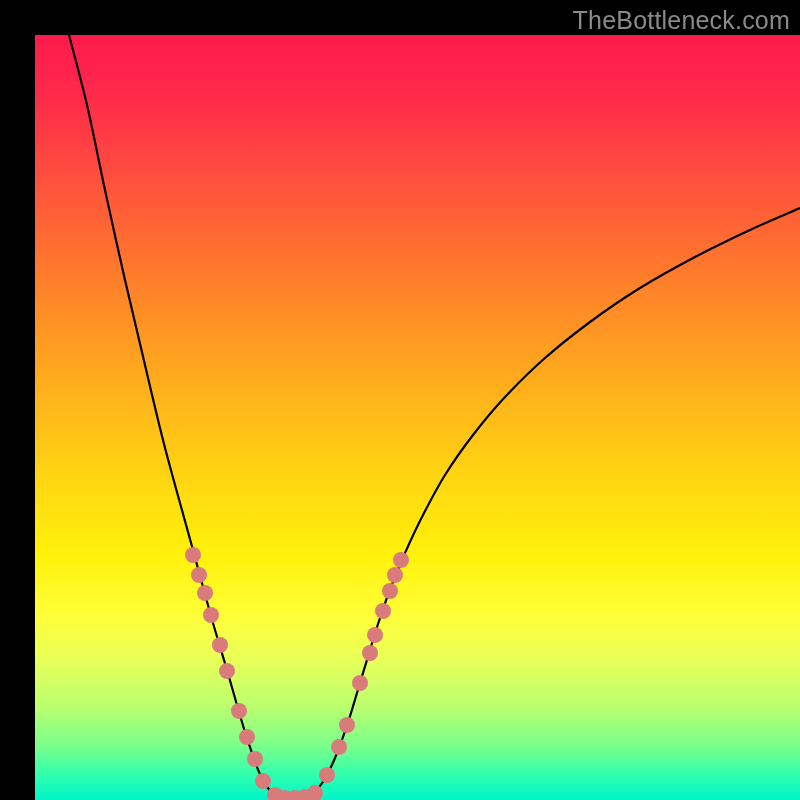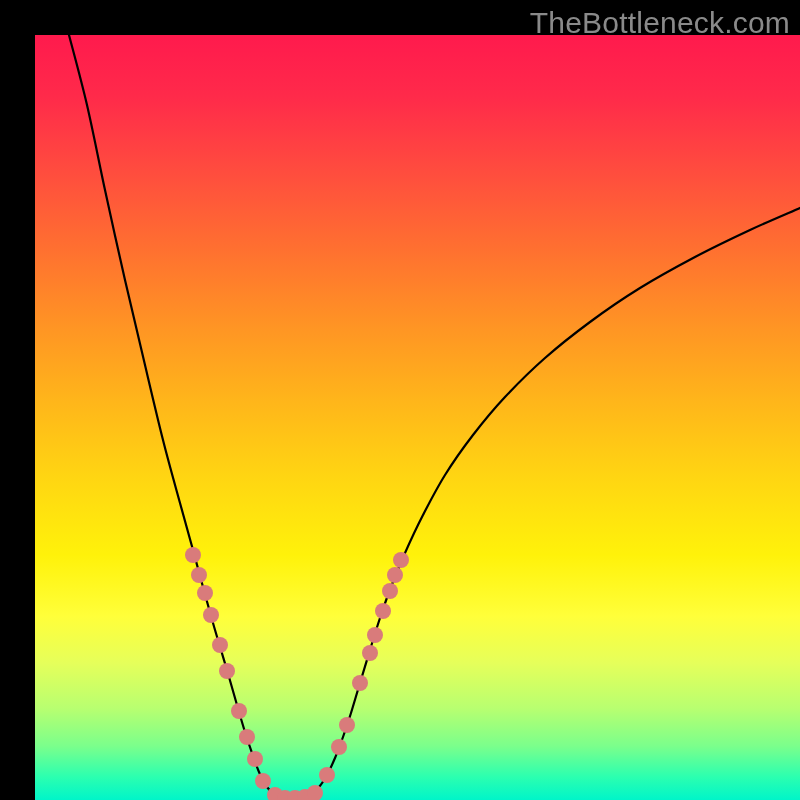--- a/index.html
+++ b/index.html
@@ -43,21 +43,21 @@
       #7aff8c 93%,
       #2bffb0 97%,
       #00f5c9 100%
     );
   }
   #watermark {
     position: absolute;
     top: 6px;
     right: 10px;
     color: #8a8a8a;
-    font-size: 30px;
+    font-size: 25px;
     font-weight: 500;
     letter-spacing: 0.2px;
     z-index: 40;
     user-select: none;
     text-align: center;
   }
   #chart-svg {
     position: absolute;
     inset: 0;
     z-index: 10;

